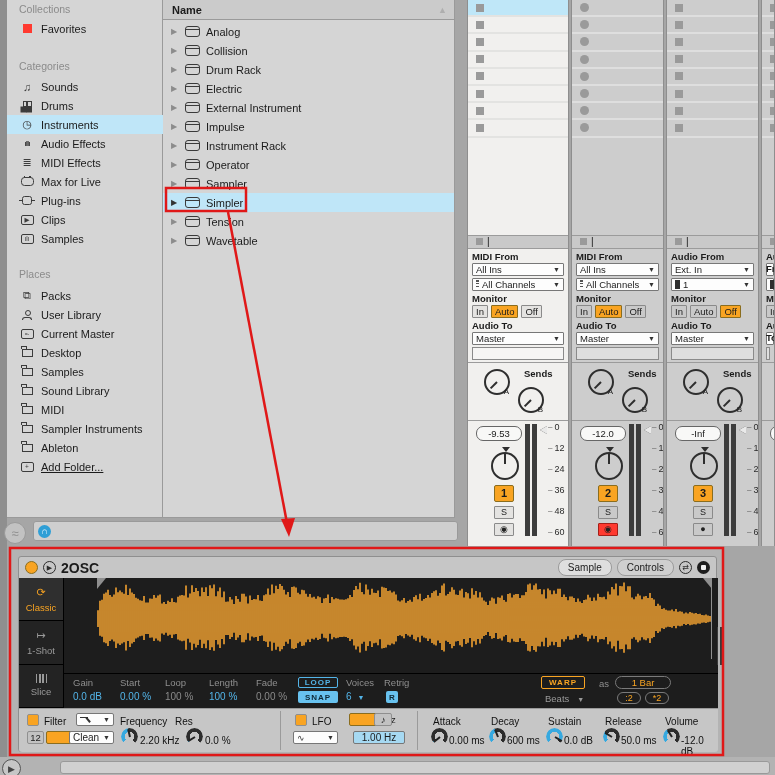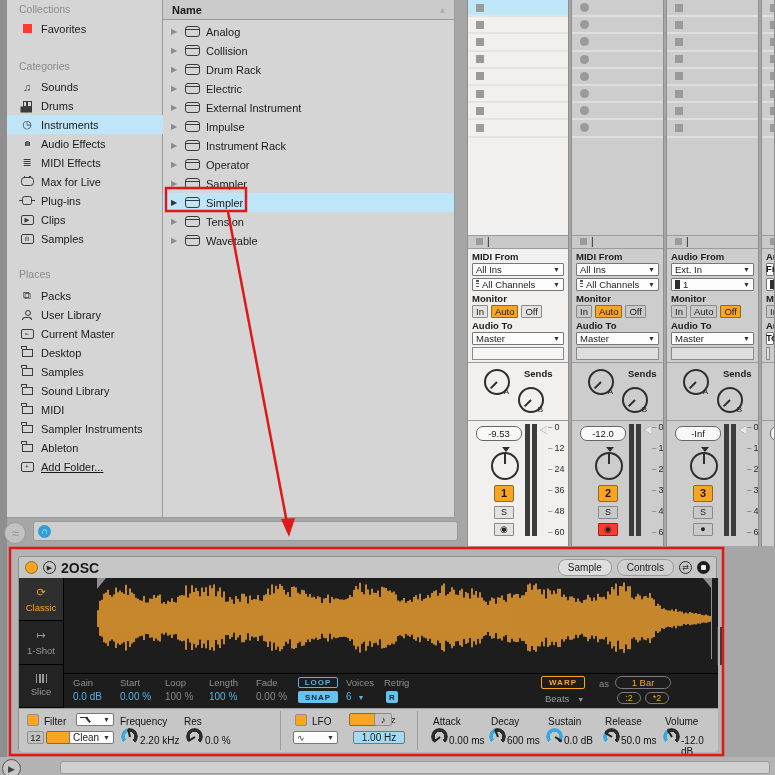--- a/index.html
+++ b/index.html
@@ -771,21 +771,21 @@
         <span class="wbox" style="left:50px;top:22px;width:45px">
             <span>Clean</span>
             <span class="dd">▼</span>
           </span>
         <span class="blab" style="left:101px;top:7px">Frequency</span>
         <span class="kn" style="left:102px;top:19px;--f:0.45">
             <span class="ring"></span>
             <span class="ptr"></span>
           </span>
         <span class="blab" style="left:121px;top:26px">2.20 kHz</span>
-        <span class="blab" style="left:165px;top:7px">Res</span>
+        <span class="blab" style="left:156px;top:7px">Res</span>
         <span class="kn" style="left:167px;top:19px;--f:0.05">
             <span class="ring"></span>
             <span class="ptr"></span>
           </span>
         <span class="blab" style="left:186px;top:26px">0.0 %</span>
         <span class="vdiv" style="left:261px"></span>
         <span class="otog" style="left:276px;top:5px"></span>
         <span class="blab" style="left:293px;top:7px">LFO</span>
         <span class="gbtn on" style="left:330px;top:4px;width:22px">Hz</span>
         <span class="gbtn" style="left:355px;top:4px;width:18px">♪</span>

